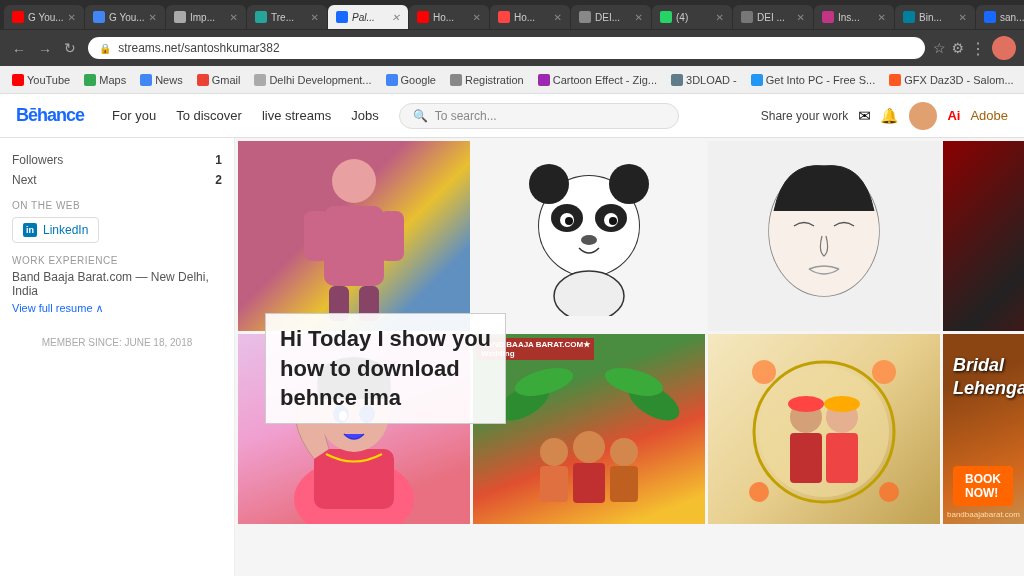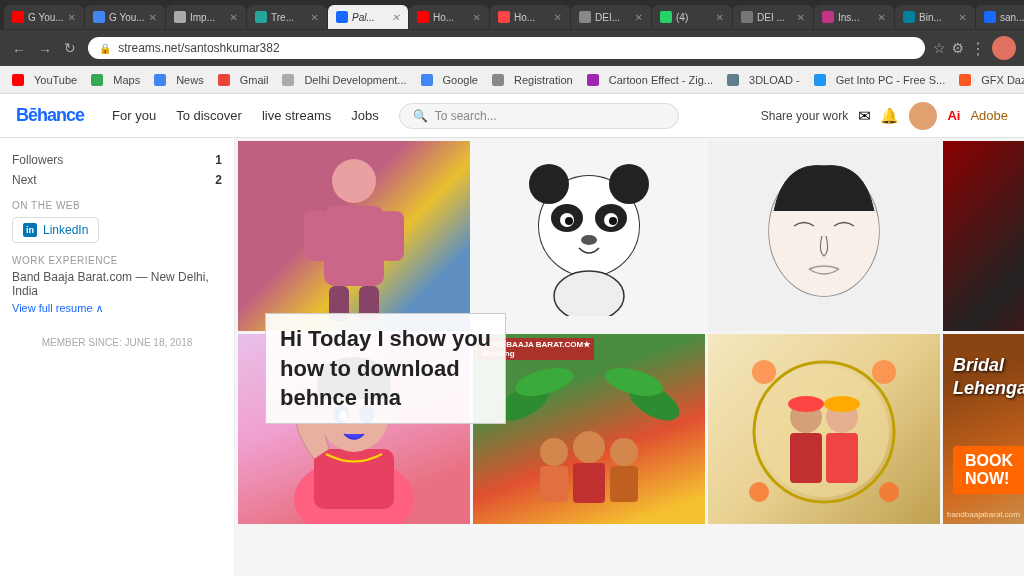--- a/index.html
+++ b/index.html
@@ -16,21 +16,21 @@
 
     .address-bar { display: flex; align-items: center; background: #3c3c3c; padding: 4px 8px; height: 36px; gap: 8px; }
     .nav-buttons { display: flex; gap: 4px; color: #aaa; font-size: 14px; }
     .nav-btn { color: #aaa; cursor: pointer; padding: 2px 4px; }
     .url-bar { flex: 1; background: #fff; border-radius: 20px; padding: 4px 12px; font-size: 12px; color: #333; display: flex; align-items: center; gap: 6px; }
     .url-lock { color: #aaa; font-size: 10px; }
     .url-text { font-size: 12px; color: #444; }
     .browser-actions { display: flex; gap: 6px; color: #aaa; align-items: center; }
 
     .bookmarks-bar { background: #f0f0f0; border-bottom: 1px solid #ddd; padding: 2px 8px; display: flex; align-items: center; gap: 6px; height: 28px; overflow: hidden; }
-    .bookmark-item { display: flex; align-items: center; gap: 10px; font-size: 11px; color: #444; white-space: nowrap; cursor: pointer; padding: 2px 4px; border-radius: 3px; justify-content: flex-end; }
+    .bookmark-item { display: flex; align-items: center; gap: 3px; font-size: 11px; color: #444; white-space: nowrap; cursor: pointer; padding: 2px 4px; border-radius: 3px; justify-content: flex-end; }
     .bk-icon { width: 12px; height: 12px; border-radius: 2px; display: inline-block; flex-shrink: 0; }
 
     
     .behance-header { background: #fff; border-bottom: 1px solid #e0e0e0; display: flex; align-items: center; padding: 0 16px; height: 44px; gap: 20px; }
     .behance-logo { font-size: 18px; font-weight: bold; color: #1769ff; margin-right: 8px; letter-spacing: -1px; }
     .nav-link { font-size: 13px; color: #333; cursor: pointer; white-space: nowrap; }
     .nav-link.active { font-weight: 500; }
     .search-bar { flex: 1; max-width: 280px; background: #f5f5f5; border: 1px solid #ddd; border-radius: 20px; padding: 5px 14px; font-size: 12px; color: #888; display: flex; align-items: center; gap: 6px; }
     .header-right { margin-left: auto; display: flex; align-items: center; gap: 10px; }
     .share-btn { font-size: 12px; color: #444; cursor: pointer; }
@@ -418,21 +418,21 @@
             <rect x="138" y="75" width="44" height="35" rx="5" fill="#cc5522"></rect>
 
             <path d="M100 80 Q130 60 170 80 Q160 120 150 185" fill="none" stroke="#ff6600" stroke-width="3" opacity="0.7"></path>
 
             <path d="M138 80 Q110 100 115 120" stroke="#e8b090" stroke-width="10" fill="none" stroke-linecap="round"></path>
             <path d="M182 80 Q205 100 200 120" stroke="#e8b090" stroke-width="10" fill="none" stroke-linecap="round"></path>
           </svg>
 
           <div style="position:absolute;top:20px;left:10px;color:#fff;font-style:italic;font-weight:bold;font-size:18px;text-shadow:1px 1px 3px #000;line-height:1.3;">Bridal<br>Lehenga</div>
 
-          <div style="position:absolute;bottom:30px;left:10px;background:#ff6600;color:#fff;font-weight:bold;font-size:16px;padding:6px 12px;border-radius:4px;">BOOK<br>NOW!</div>
+          <div style="position:absolute;bottom:18px;left:10px;background:#ff6600;color:#fff;font-weight:bold;font-size:12px;padding:6px 12px;border-radius:4px;">BOOK<br>NOW!</div>
 
           <div style="position:absolute;bottom:5px;left:4px;color:#ffddaa;font-size:8px;">bandbaajabarat.com</div>
         </div>
       </div>
 
       <div class="card card-8" style="background:#050a15;position:relative;">
         
       </div>
 
       <div class="card" style="background:#f5f5f0;position:relative;">

